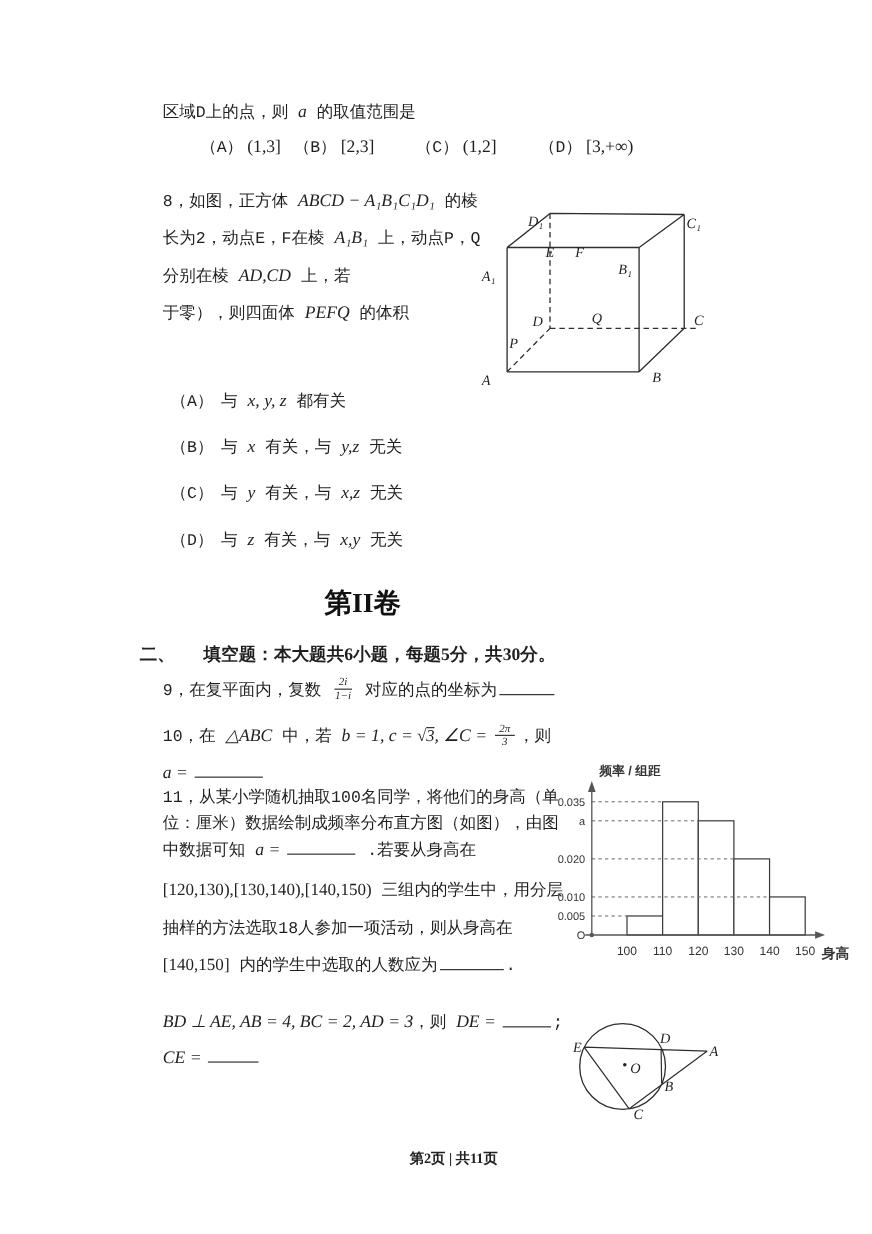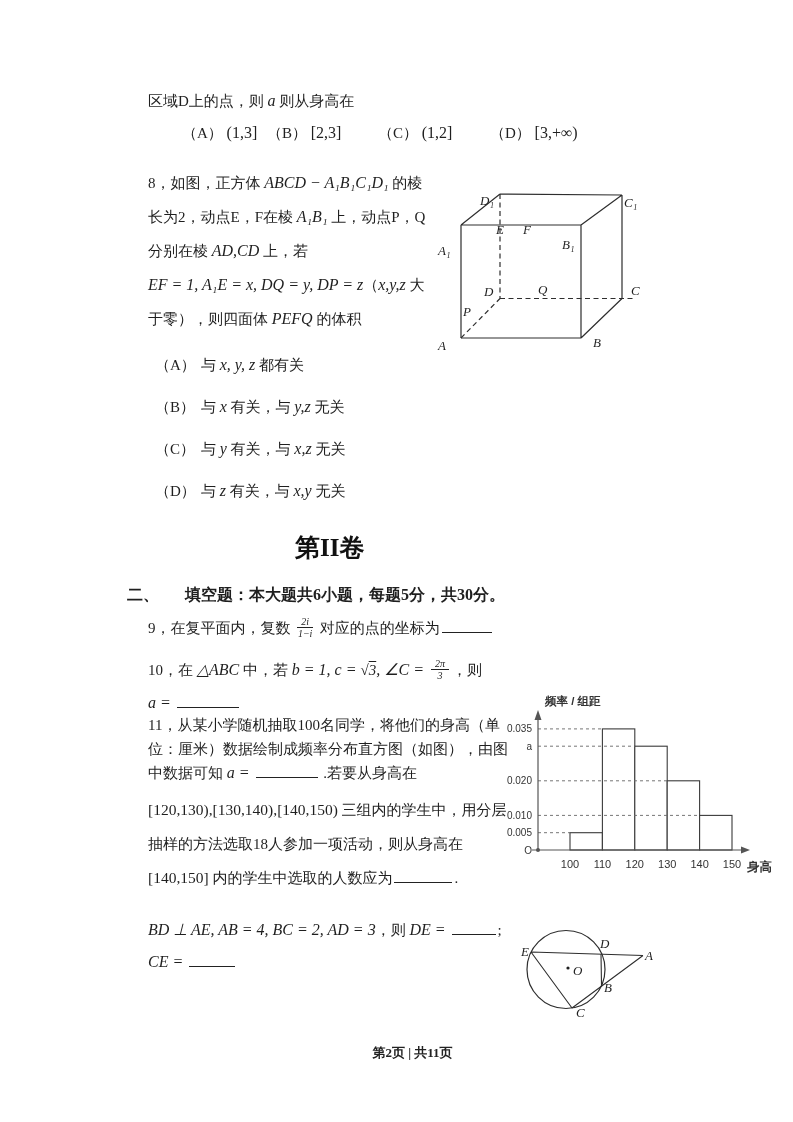--- a/index.html
+++ b/index.html
@@ -1,20 +1,20 @@
 <!DOCTYPE html>
 <html><head>
 <meta charset="utf-8">
 <style>
   html,body{margin:0;padding:0;background:#e8e8e8;}
   .page{position:relative;width:793px;height:1122px;background:#ffffff;margin:0 auto;
         font-family:"Liberation Serif",serif;color:#1f1f1f;font-size:15px;overflow:hidden;}
   .abs{position:absolute;}
   .nw{white-space:nowrap;}
-  .cn{font-family:Liberation Serif, serif;}
+  .cn{font-family:Liberation Mono, monospace;}
   .math{font-family:"Liberation Serif",serif;font-style:italic;font-size:16px;}
   .ser{font-family:"Liberation Serif",serif;font-size:15.5px;}
   .blank{display:inline-block;border-bottom:1.5px solid #222;height:13px;vertical-align:baseline;margin:0 2px;}
   .frac{display:inline-block;vertical-align:middle;text-align:center;font-family:"Liberation Serif",serif;
         font-style:italic;font-size:10px;line-height:1.15;margin:0 3px;position:relative;top:-2px;}
   .frac .fn{display:block;border-bottom:1.2px solid #222;padding:0 4px;}
   .frac .fd{display:block;}
   .sqrt{font-family:"Liberation Serif",serif;font-style:italic;}
   .sqrt .sqv{text-decoration:overline;}
   .lh24{height:24px;line-height:24px;}
@@ -31,33 +31,32 @@
   .section .idx{margin-right:26px;}
   .footer{width:100%;text-align:center;font-weight:600;font-size:13px;color:#222;}
   svg .figtxt{font-family:"Liberation Serif",serif;font-style:italic;font-size:13px;fill:#1f1f1f;}
   svg .histtxt{font-family:"Liberation Sans",sans-serif;fill:#333;}
 </style>
 </head>
 <body>
 
 <div class="page">
 
-  <div class="abs nw" style="left:148px;top:92px;"><span class="cn">区域D上的点，则 </span><span class="math">a</span><span class="cn"> 则从身高在</span></div>
+  <div class="abs nw" style="left:148px;top:92px;"><span class="cn">区域D上的点，则 </span><span class="math">a</span><span class="cn"> 的取值范围是</span></div>
   <div class="abs" style="left:148px;top:124px;width:600px;height:28px;">
     <span class="q7opt" style="left:34px;"><span class="cn">（A）</span> <span class="ser">(1,3]</span></span>
     <span class="q7opt" style="left:119px;"><span class="cn">（B）</span> <span class="ser">[2,3]</span></span>
     <span class="q7opt" style="left:230px;"><span class="cn">（C）</span> <span class="ser">(1,2]</span></span>
     <span class="q7opt" style="left:342px;"><span class="cn">（D）</span> <span class="ser">[3,+∞)</span></span>
   </div>
 
   <div class="abs" style="left:148px;top:166px;width:330px;">
     <div class="lh34 nw"><span class="cn">8，如图，正方体 </span><span class="math">ABCD − A₁B₁C₁D₁</span><span class="cn"> 的棱</span></div>
     <div class="lh34 nw"><span class="cn">长为2，动点E，F在棱 </span><span class="math">A₁B₁</span><span class="cn"> 上，动点P，Q</span></div>
     <div class="lh34 nw"><span class="cn">分别在棱 </span><span class="math">AD,CD</span><span class="cn"> 上，若</span></div>
-    <div class="lh34 nw"><span class="math">EF = 1, A₁E = x, DQ = y, DP = z</span><span class="cn">（</span><span class="math">x,y,z</span><span class="cn"> 大</span></div>
     <div class="lh34 nw"><span class="cn">于零），则四面体 </span><span class="math">PEFQ</span><span class="cn"> 的体积</span></div>
   </div>
 
   <svg class="abs" style="left:432px;top:178px;" width="230" height="190" viewBox="0 0 230 190">
     <g stroke="#2e2e2e" stroke-width="1.2" fill="none">
       <path d="M68,16 L190,17 M68,16 L29,47 M190,17 L149,47 M29,47 L149,47 M29,47 L29,160 M149,47 L149,160 M29,160 L149,160 M190,17 L190,120.5 M149,160 L190,120.5"></path>
       <path stroke-dasharray="5 3.5" d="M68,16 L68,120.5 M68,120.5 L201,120.5 M29,160 L68,120.5"></path>
     </g>
     <text class="figtxt" x="48" y="27">D₁</text>
     <text class="figtxt" x="192" y="29">C₁</text>

